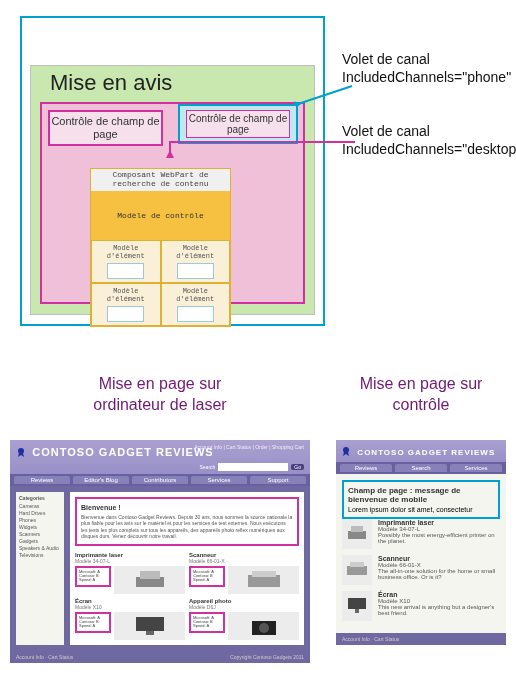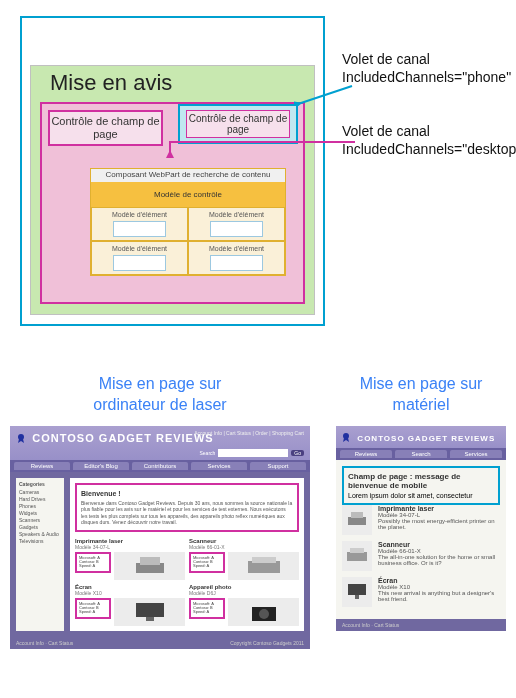--- a/index.html
+++ b/index.html
@@ -86,37 +86,38 @@
     justify-content: center;
     text-align: center;
     font-size: 10px;
     line-height: 1.1;
     color: #333;
   }
   .webpart-box {
     position: absolute;
     left: 80px;
     top: 158px;
-    width: 196px;
+    width: 141px;
     border: 1px solid #e0b030;
+    font-family: Liberation Mono, monospace;
   }
   .wp-head {
     background: #f0f0f0;
     text-align: center;
     font-size: 8px;
     color: #444;
     padding: 2px 0;
     line-height: 1.1;
   }
   .wp-model-ctrl {
     background: #f6c040;
     text-align: center;
     font-size: 8px;
     color: #333;
-    padding: 8px 0;
+    padding: 20px 0;
   }
   .wp-grid {
     display: flex;
     flex-wrap: wrap;
   }
   .wp-cell {
     width: 50%;
     background: #faf0d8;
     border: 1px solid #e0b030;
     padding: 3px;
@@ -153,22 +154,22 @@
   }
   .bottom-section {
     display: flex;
     gap: 20px;
     margin-top: 24px;
     justify-content: space-between;
   }
   .col-title {
     text-align: center;
     font-size: 16px;
-    color: #3b82f6;
-    margin-bottom: 10px;
+    color: #701a75;
+    margin-bottom: 24px;
     line-height: 1.3;
   }
   .desktop-mock {
     width: 300px;
   }
   .phone-mock-col {
     width: 170px;
   }
   .site-header {
     background: linear-gradient(#aaa0d0, #9890c8);
@@ -490,21 +491,21 @@
     </div>
     <div class="footer">
       <span>Account Info  ·  Cart Status</span>
       <span>Copyright Contoso Gadgets 2011</span>
     </div>
   </div>
 
   <div class="phone-mock-col">
     <div class="col-title">
       <span>Mise en page sur</span><br>
-      <span>matériel</span>
+      <span>contrôle</span>
     </div>
 
     <div class="site-header" style="padding:4px 5px">
       <div>
         <svg class="ribbon" viewBox="0 0 10 10">
             <circle cx="5" cy="4" r="3" fill="#2030a0"></circle>
             <path d="M3,6 L2,10 L5,8 L8,10 L7,6 Z" fill="#2030a0"></path>
           </svg>
         <span class="site-logo" style="font-size:8px"><span>C</span><span>ONTOSO GADGET REVIEWS</span></span>
       </div>

